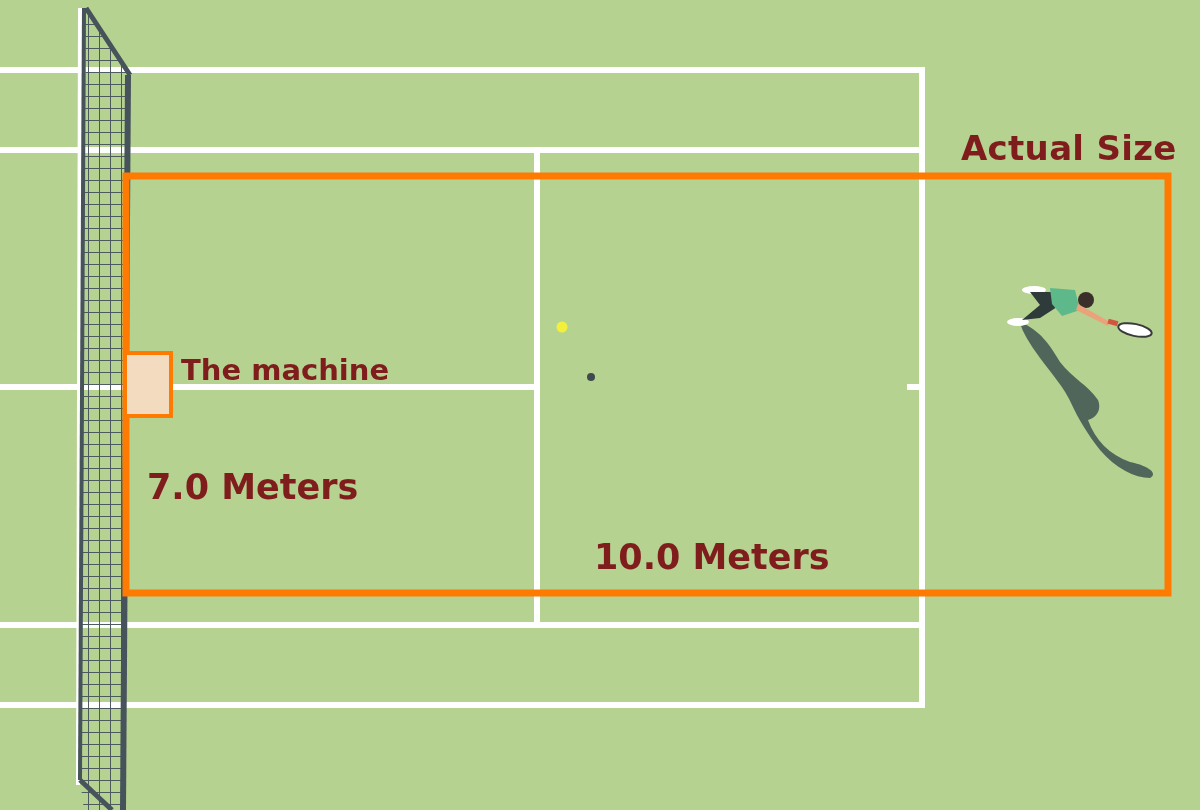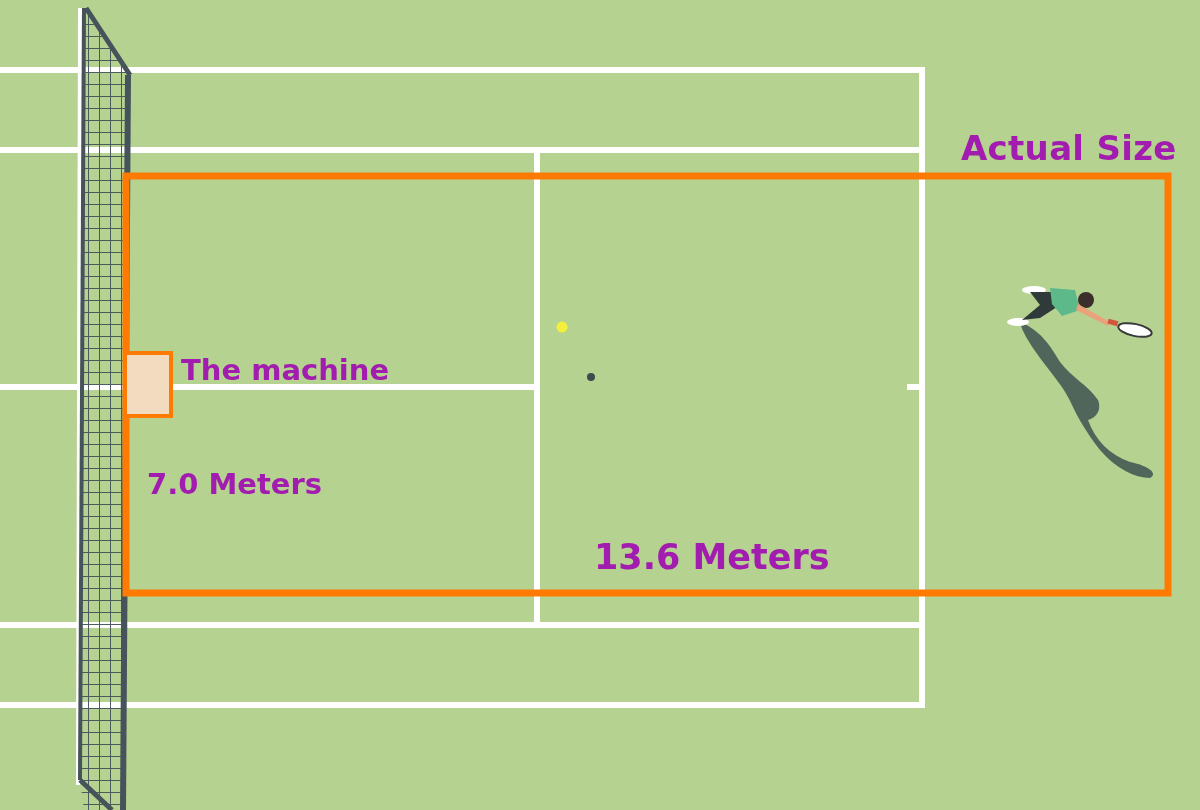--- a/index.html
+++ b/index.html
@@ -5,29 +5,29 @@
     html, body { margin: 0; padding: 0; }
     body {
       width: 1200px; height: 810px; overflow: hidden;
       background: #b6d291;
       font-family: "Liberation Sans", sans-serif;
       position: relative;
     }
     .scene { position: absolute; left: 0; top: 0; width: 1200px; height: 810px; }
     .label {
       position: absolute;
-      color: #a21caf;
+      color: #7f1d1d;
       font-family: "DejaVu Sans", sans-serif;
       font-weight: bold;
       white-space: nowrap;
       line-height: 1;
     }
     .lbl-actual { left: 961px; top: 131px; font-size: 34px; letter-spacing: 0.3px; }
     .lbl-machine { left: 181px; top: 356px; font-size: 29px; font-weight: 600; }
-    .lbl-width { left: 147px; top: 470px; font-size: 29px; }
+    .lbl-width { left: 147px; top: 470px; font-size: 35px; }
     .lbl-length { left: 594px; top: 540px; font-size: 35px; }
   </style>
 </head>
 <body>
 
 <svg class="scene" viewBox="0 0 1200 810" width="1200" height="810" xmlns="http://www.w3.org/2000/svg">
 
   <rect x="0" y="0" width="1200" height="810" fill="#b6d291"></rect>
 
   <g stroke="#ffffff" stroke-width="6" fill="none">
@@ -72,13 +72,13 @@
   </g>
 
   <rect x="126" y="176" width="1042" height="417" fill="none" stroke="#ff7a00" stroke-width="7"></rect>
 
   <rect x="125" y="353" width="46" height="63" fill="#f2dbbf" stroke="#ff7a00" stroke-width="4"></rect>
 </svg>
 
 <div class="label lbl-actual">Actual Size</div>
 <div class="label lbl-machine">The machine</div>
 <div class="label lbl-width">7.0 Meters</div>
-<div class="label lbl-length">13.6 Meters</div>
+<div class="label lbl-length">10.0 Meters</div>
 
 </body></html>

